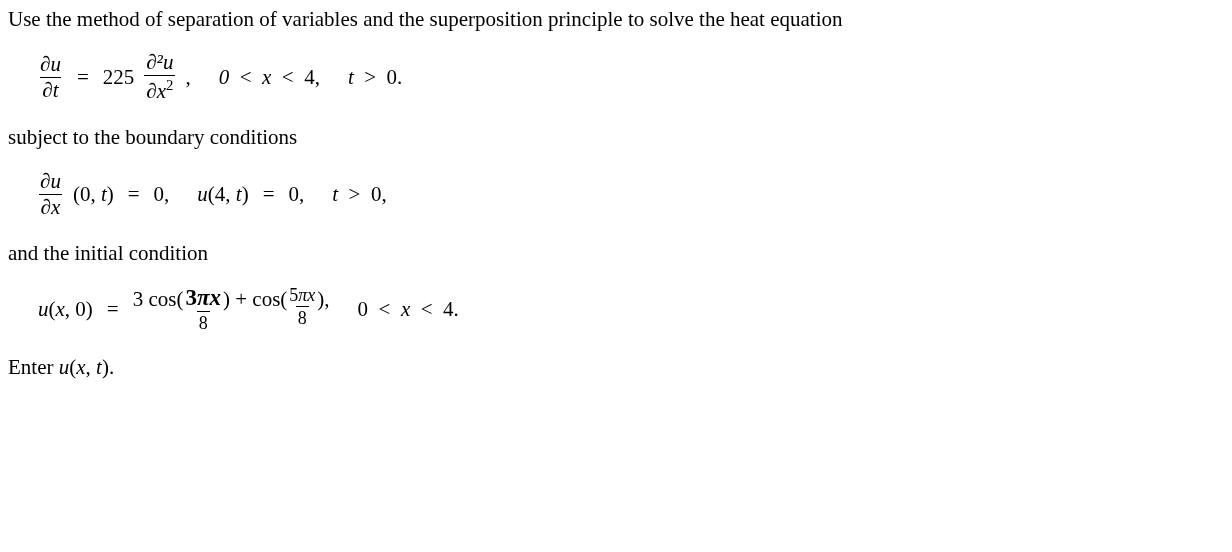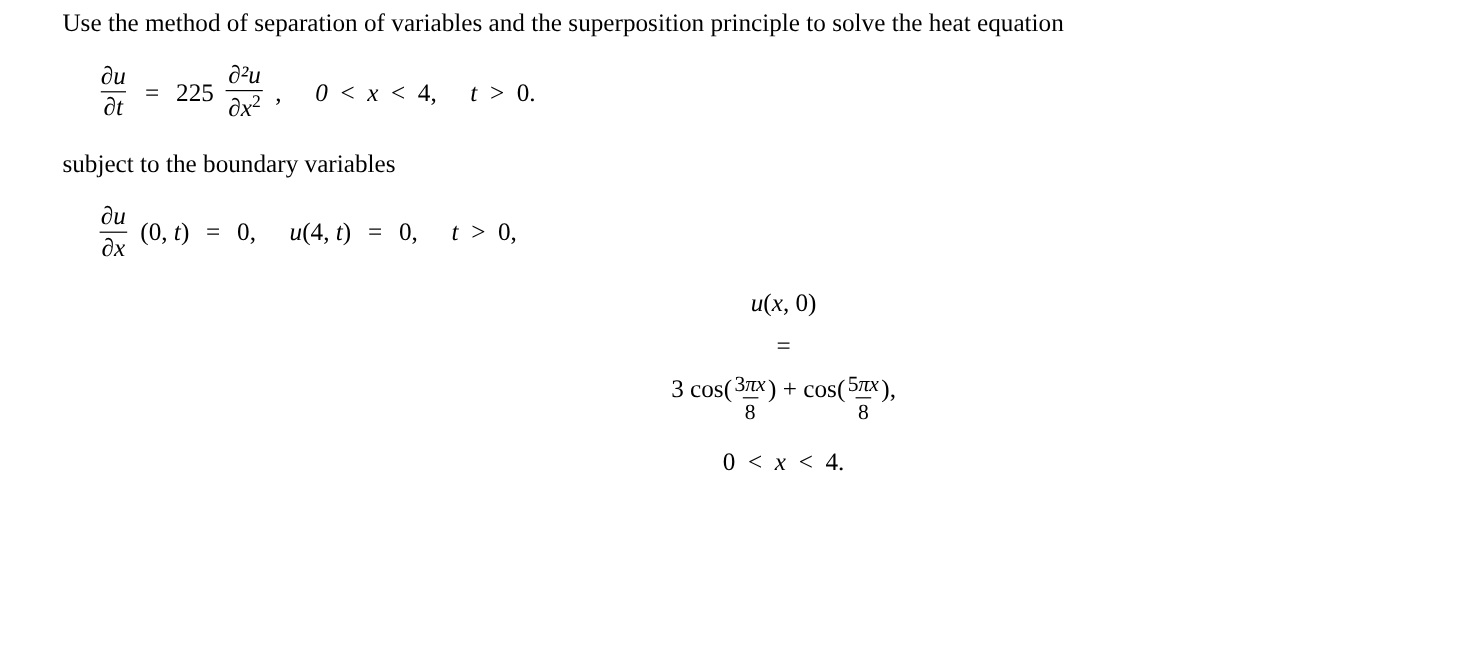--- a/index.html
+++ b/index.html
@@ -8,37 +8,35 @@
     width: 1232px;
     height: 552px;
     background: #fff;
     font-family: "Times New Roman", Times, serif;
     font-size: 21px;
     color: #000;
     line-height: 1.25;
   }
   .page {
     padding: 6px 8px 0 8px;
-    margin-left: 44px;
   }
   .para {
     margin: 0 0 20px 0;
   }
   .eq-block {
     margin: 0 0 22px 30px;
     display: flex;
     align-items: center;
     gap: 10px;
   }
   .eq-block2 {
     margin: 0 0 22px 30px;
     display: flex;
     align-items: center;
     gap: 10px;
-    flex-direction: column;
   }
   .frac {
     display: inline-flex;
     flex-direction: column;
     align-items: center;
     vertical-align: middle;
     line-height: 1.0;
   }
   .frac .num {
     padding: 0 2px 2px 2px;
@@ -72,53 +70,57 @@
       <span class="num ital">∂²u</span>
       <span class="den"><span class="ital">∂x</span><span class="sup">2</span></span>
     </span>
     <span>,</span>
     <span class="sp"></span>
     <span class="nowrap"><span class="ital">0</span> &nbsp;&lt;&nbsp; <span class="ital">x</span> &nbsp;&lt;&nbsp; 4,</span>
     <span class="sp"></span>
     <span class="nowrap"><span class="ital">t</span> &nbsp;&gt;&nbsp; 0.</span>
   </div>
 
-  <p class="para">subject to the boundary variables</p>
+  <p class="para">subject to the boundary conditions</p>
 
   <div class="eq-block">
     <span class="frac">
       <span class="num ital">∂u</span>
       <span class="den ital">∂x</span>
     </span>
     <span class="nowrap">(0,&nbsp;<span class="ital">t</span>)</span>
     <span class="gap-s">=</span>
     <span>0,</span>
     <span class="sp"></span>
     <span class="nowrap"><span class="ital">u</span>(4,&nbsp;<span class="ital">t</span>)</span>
     <span class="gap-s">=</span>
     <span>0,</span>
     <span class="sp"></span>
     <span class="nowrap"><span class="ital">t</span> &nbsp;&gt;&nbsp; 0,</span>
   </div>
 
+  <p class="para">and the initial condition</p>
 
   <div class="eq-block2">
     <span class="nowrap"><span class="ital">u</span>(<span class="ital">x</span>,&nbsp;0)</span>
     <span class="gap-s">=</span>
     <span class="mid nowrap">
       <span>3&nbsp;cos(</span>
       <span class="frac">
-        <span class="num" style="font-size:18px;">3<span class="ital">πx</span></span>
+        <span class="num" style="font-size:23px;font-weight:bold;">3<span class="ital">πx</span></span>
         <span class="den" style="font-size:18px;">8</span>
       </span>
       <span>) + cos(</span>
       <span class="frac">
         <span class="num" style="font-size:18px;">5<span class="ital">πx</span></span>
         <span class="den" style="font-size:18px;">8</span>
       </span>
       <span>),</span>
     </span>
     <span class="sp"></span>
     <span class="nowrap">0 &nbsp;&lt;&nbsp; <span class="ital">x</span> &nbsp;&lt;&nbsp; 4.</span>
   </div>
 
+  <p class="para">
+    <span>Enter </span><span class="ital">u</span><span>(<span class="ital">x</span>,&nbsp;<span class="ital">t</span>).</span>
+  </p>
 
 </div>
 
 </body></html>

